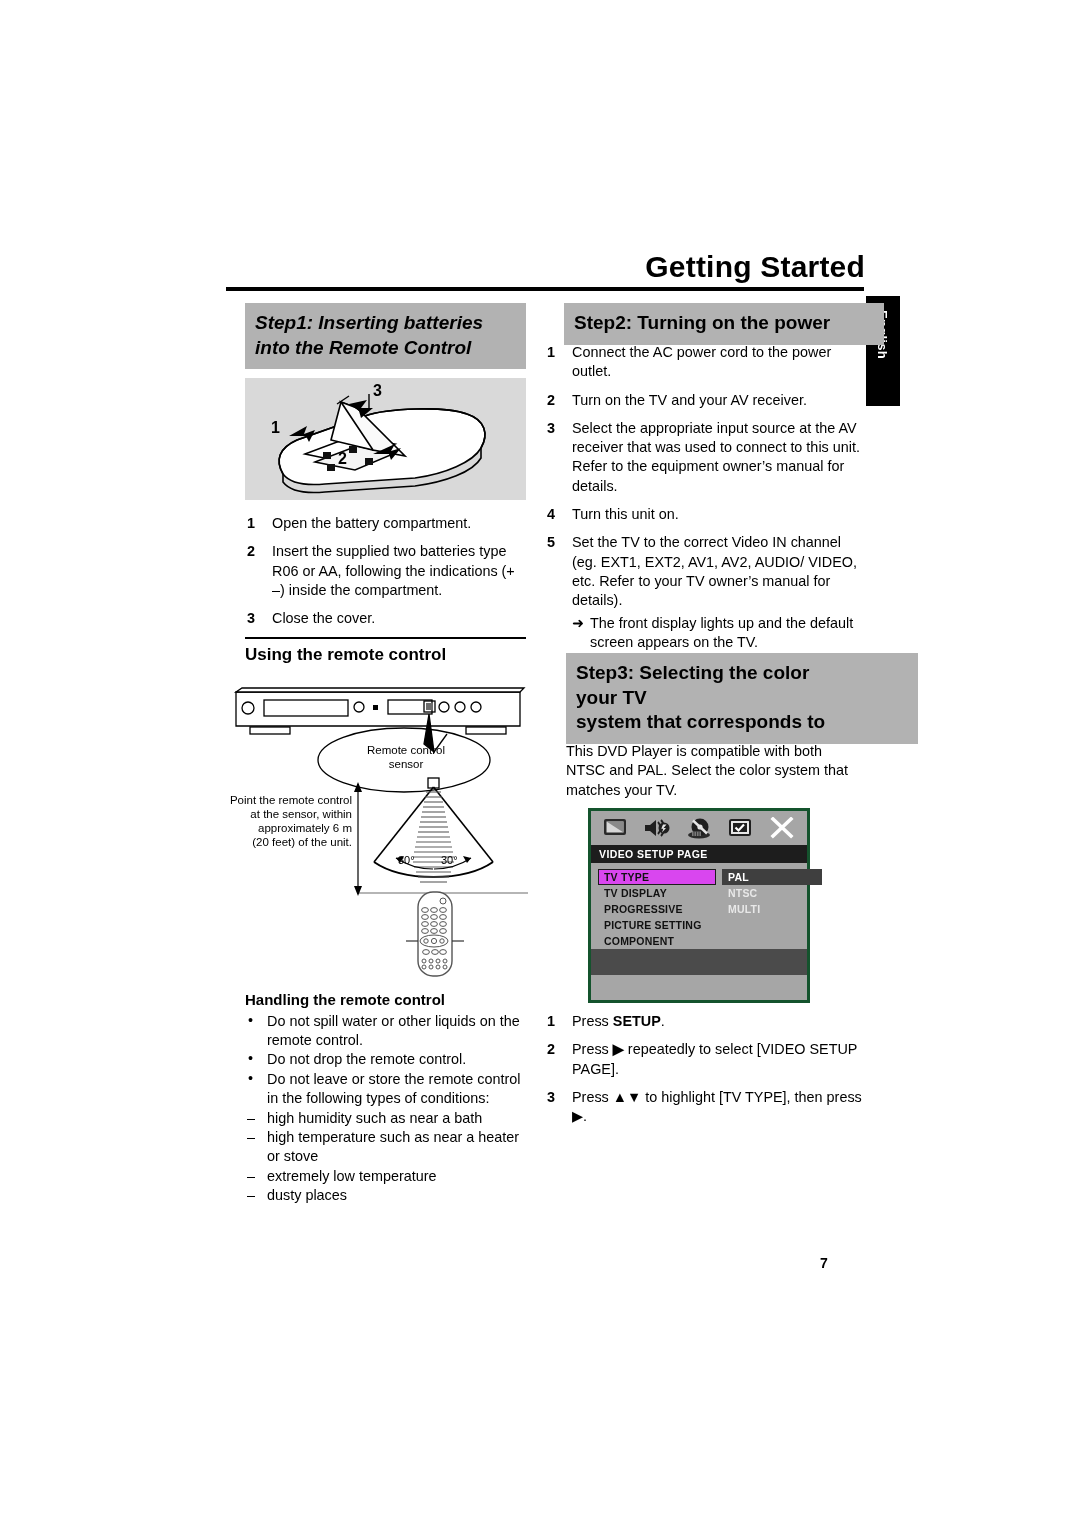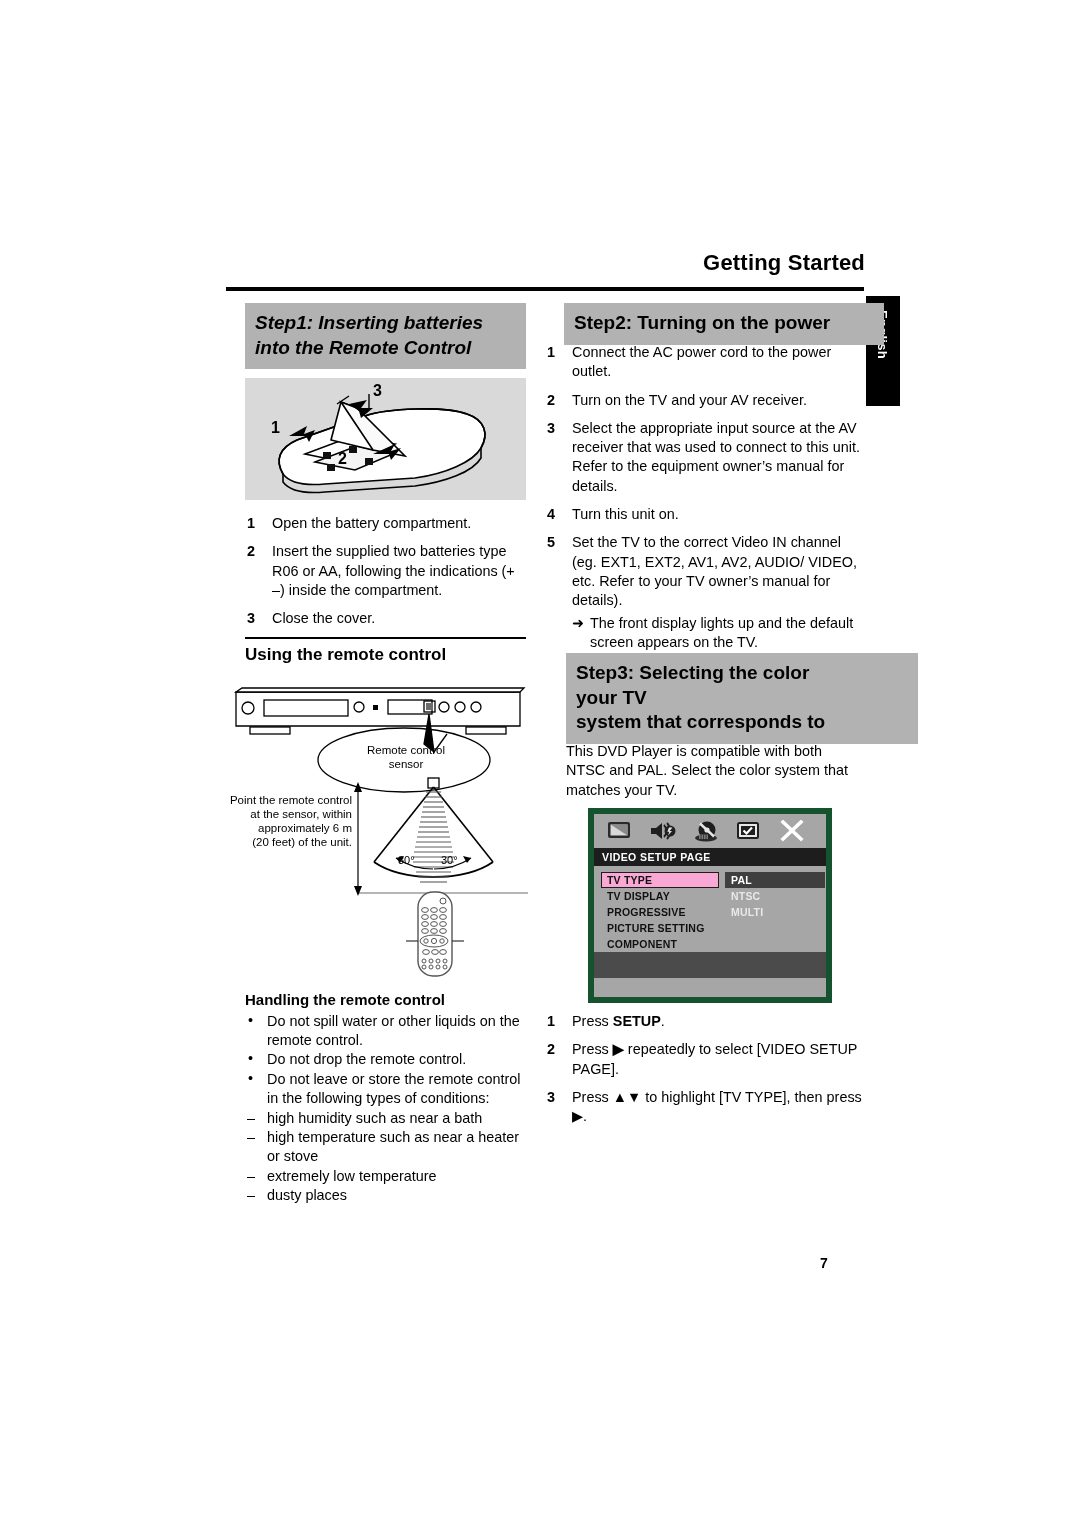--- a/index.html
+++ b/index.html
@@ -6,21 +6,21 @@
   body{
     width:1080px;height:1528px;background:#ffffff;
     font-family:"Liberation Sans", sans-serif;
     color:#000;position:relative;overflow:hidden;
   }
   .page{position:absolute;left:0;top:0;width:1080px;height:1528px;}
 
   
   .hdr-title{
     position:absolute;left:225px;top:250px;width:640px;
-    text-align:right;font-size:22px;font-weight:bold;letter-spacing:.2px;
+    text-align:right;font-size:30px;font-weight:bold;letter-spacing:.2px;
   }
   .hdr-rule{
     position:absolute;left:226px;top:287px;width:638px;height:4px;background:#000;
   }
 
   
   .side-tab{
     position:absolute;left:866px;top:296px;width:34px;height:110px;background:#000;
   }
   .side-tab span{
@@ -81,37 +81,37 @@
   }
   ul.bul{list-style:none;margin:0;padding:0;position:absolute;left:245px;top:1012px;width:285px;}
   ul.bul li{
     position:relative;padding-left:22px;font-size:14.4px;line-height:1.30;margin-bottom:1px;
   }
   ul.bul li .b{position:absolute;left:3px;top:-1px;}
   ul.bul li.dash .b{left:2px;top:0;}
 
   
   .osd{
-    position:absolute;left:588px;top:808px;width:244px;height:195px;
-    background:#a6a6a6;border:6px solid #14532d;box-sizing:border-box;
+    position:absolute;left:588px;top:808px;width:222px;height:195px;
+    background:#a6a6a6;border:3px solid #14532d;box-sizing:border-box;
   }
   .osd-icons{
     height:34px;display:flex;align-items:center;gap:13px;padding:0 11px;
   }
   .osd-icons .ic{width:30px;height:26px;display:flex;align-items:center;justify-content:center;}
   .osd-bar{
     background:#1d1d1d;color:#fff;font-size:10.5px;font-weight:bold;
     padding:3px 0 3px 8px;letter-spacing:.4px;
   }
   .osd-body{position:relative;height:112px;}
   .osd-left{position:absolute;left:7px;top:6px;width:118px;}
   .osd-left .row{
     font-size:10.5px;font-weight:bold;color:#111;padding:2px 0 2px 6px;letter-spacing:.2px;
   }
-  .osd-left .row.sel{background:#f9a8d4;border:1.5px solid #1d1d1d;padding:1px 12px 1px 5px;}
+  .osd-left .row.sel{background:#d946ef;border:1.5px solid #1d1d1d;padding:1px 12px 1px 5px;}
   .osd-right{position:absolute;left:131px;top:6px;width:100px;}
   .osd-right .row{
     font-size:10.5px;font-weight:bold;color:#e8e8e8;padding:2px 0 2px 6px;letter-spacing:.2px;
   }
   .osd-right .row.sel{background:#3f3f3f;color:#fff;}
   .osd-foot{position:absolute;left:0;bottom:0;width:100%;height:26px;background:#4b4b4b;}
 
   
   .pageno{position:absolute;left:820px;top:1255px;font-size:14px;font-weight:bold;}
 

